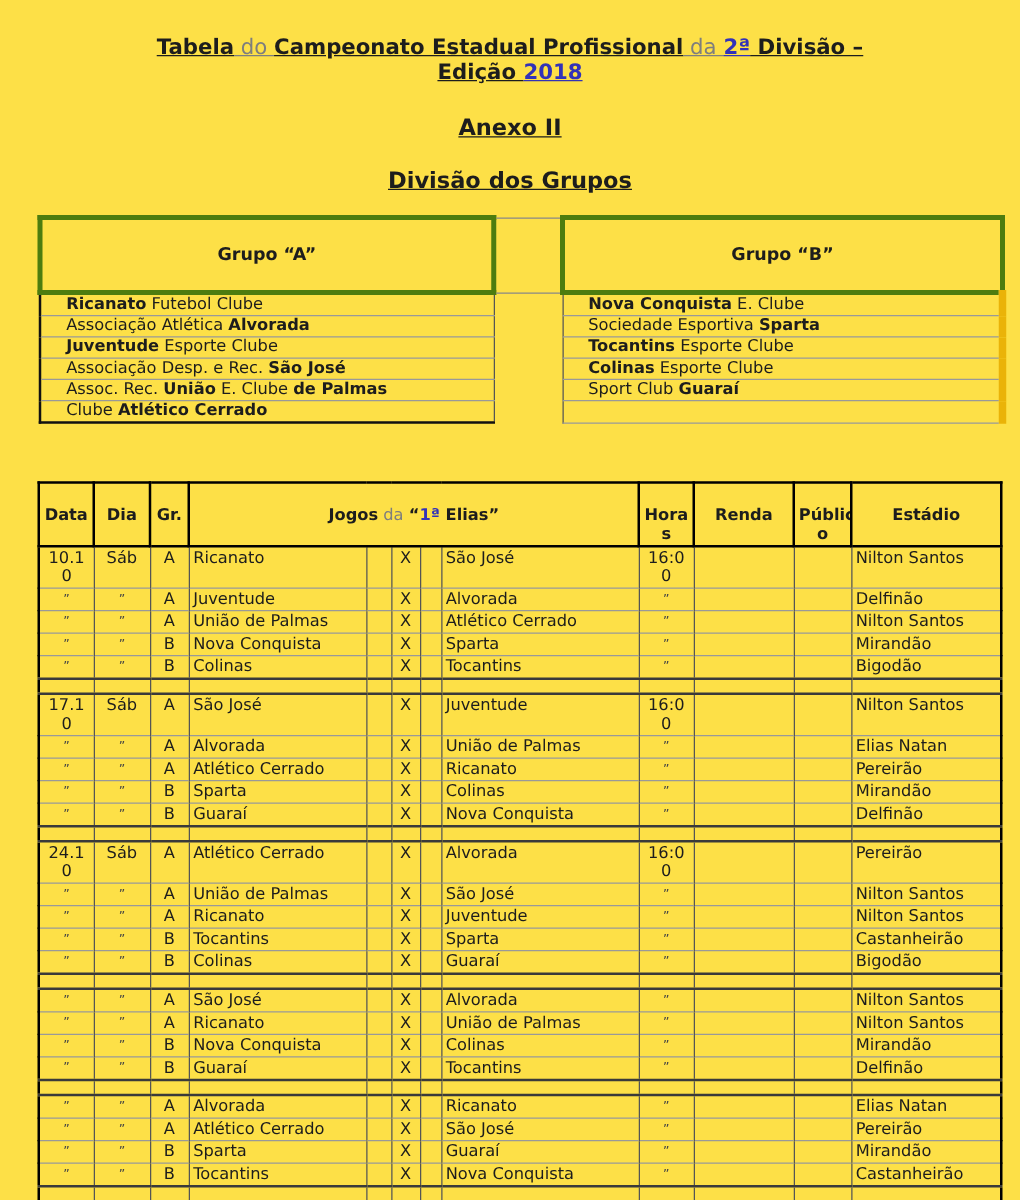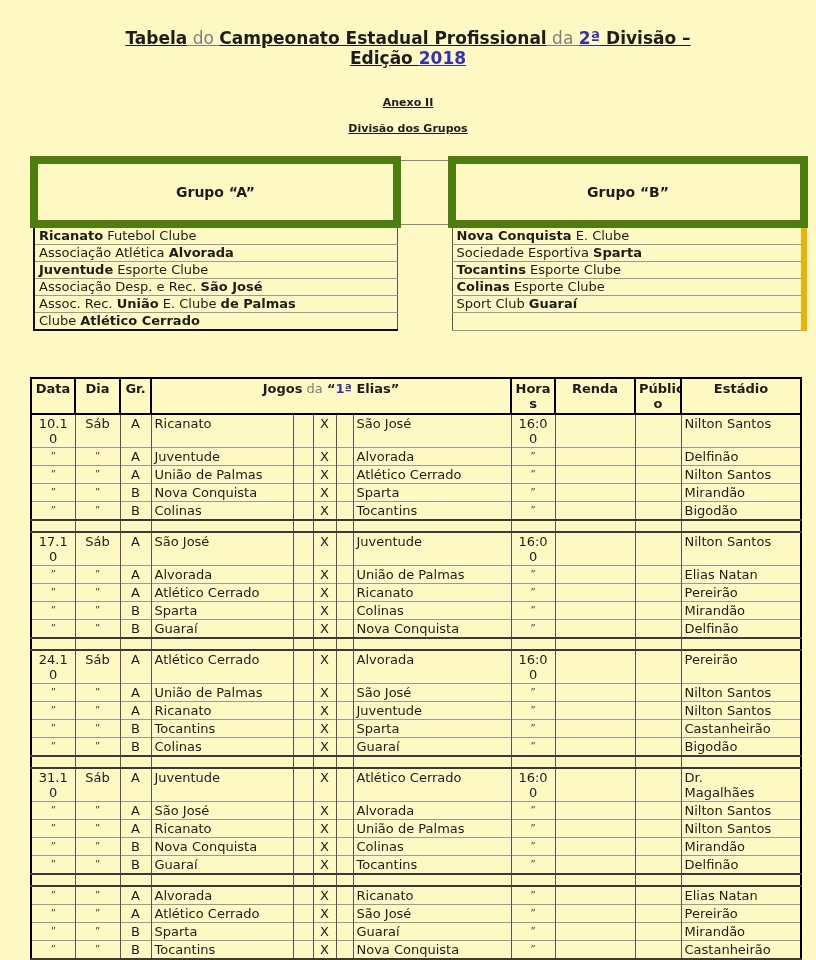--- a/index.html
+++ b/index.html
@@ -6,62 +6,62 @@
     --text:#1d1d1d;
     --muted:#7e7e7e;
     --link:#3232b8;
     --vline:#555;
     --hline:#999;
     --blocksep:#3a3a3a;
   }
   html,body{margin:0;padding:0;background:#fff;}
   .page{
     width:816px;height:960px;overflow:hidden;position:relative;
-    background:#fef9c3;color:var(--text);
+    background:#fde047;color:var(--text);
     font-family:"DejaVu Sans", "Liberation Sans", sans-serif;
   }
   
   .title-wrap{
     width:640px;margin:28px auto 0;text-align:center;
     font-size:17px;font-weight:bold;line-height:20px;
   }
   .title-wrap span{text-decoration:underline;}
   .muted{color:var(--muted);font-weight:normal;}
   .lnk{color:var(--link);}
   .subhead{
-    text-align:center;font-size:11px;font-weight:bold;line-height:18px;
+    text-align:center;font-size:18px;font-weight:bold;line-height:18px;
   }
   .subhead-annex{margin-top:26px;}
-  .subhead-groups{margin-top:8px;}
+  .subhead-groups{margin-top:24px;}
   .subhead span{text-decoration:underline;}
   
   table{border-collapse:collapse;table-layout:fixed;}
   .grp{
     margin:18px 0 0 30px;width:770px;font-size:13px;
   }
   .grp th.gh{
-    border:8px solid #4d7c0f;height:20px;padding:18px;
+    border:4px solid #4d7c0f;height:20px;padding:18px;
     font-size:14px;font-weight:bold;text-align:center;line-height:18px;
   }
-  .grp td{height:16px;line-height:14px;vertical-align:middle;padding:0 4px;overflow:hidden;}
+  .grp td{height:16px;line-height:14px;vertical-align:middle;padding:0 20px;overflow:hidden;}
   .grp td.ca{border-left:2px solid #111;border-right:1px solid var(--vline);border-bottom:1px solid var(--hline);}
   .grp td.cb{border-left:1px solid var(--vline);border-right:6px solid #eab308;border-bottom:1px solid var(--hline);}
   .grp td.gapc{border:none;}
   .grp td.gaph{border-top:1px solid #888;border-bottom:1px solid #888;}
   .grp tr:last-child td.ca{border-bottom:2px solid #111;}
   .grp .b{font-weight:bold;}
   
   .fix{
     margin:46px 0 0 30px;width:770px;font-size:13px;
     border:2px solid #000;
   }
   .fix th,.fix td{vertical-align:top;padding:1px 3px;line-height:15px;overflow:hidden;}
   .fhead{height:36px;}
   .fhead th{
-    border:2px solid #000;text-align:center;font-size:13px;font-weight:bold;padding-top:2px;
+    border:2px solid #000;text-align:center;font-size:13px;font-weight:bold;padding-top:18px;
   }
   .fix td{border-left:1px solid var(--vline);border-right:1px solid var(--vline);}
   .rn td{border-top:1px solid var(--hline);}
   .spacer{height:12px;}
   .spacer td{border-top:2px solid var(--blocksep);border-bottom:2px solid var(--blocksep);padding:0;}
   .r1{height:32px;}
   .rn{height:17px;}
   .c-data,.c-dia,.c-gr,.c-x,.c-horas{text-align:center;}
   .c-home,.c-away,.c-est{text-align:left;}
   .dit{font-size:10px;color:#444;line-height:11px;padding-top:2px;}
@@ -406,34 +406,20 @@
           <td></td>
           <td></td>
           <td></td>
           <td></td>
           <td></td>
           <td></td>
           <td></td>
           <td></td>
           <td></td>
         </tr>
-        <tr class="r1">
-          <td class="c-data">31.1<br>0</td>
-          <td class="c-dia">Sáb</td>
-          <td class="c-gr">A</td>
-          <td class="c-home">Juventude</td>
-          <td class="n"></td>
-          <td class="c-x">X</td>
-          <td class="n"></td>
-          <td class="c-away">Atlético Cerrado</td>
-          <td class="c-horas">16:0<br>0</td>
-          <td class="c-renda"></td>
-          <td class="c-pub"></td>
-          <td class="c-est"><span class="est-span">Dr. Magalhães</span></td>
-        </tr>
         <tr class="rn">
           <td class="c-data dit">”</td>
           <td class="c-dia dit">”</td>
           <td class="c-gr">A</td>
           <td class="c-home">São José</td>
           <td class="n"></td>
           <td class="c-x">X</td>
           <td class="n"></td>
           <td class="c-away">Alvorada</td>
           <td class="c-horas dit">”</td>

